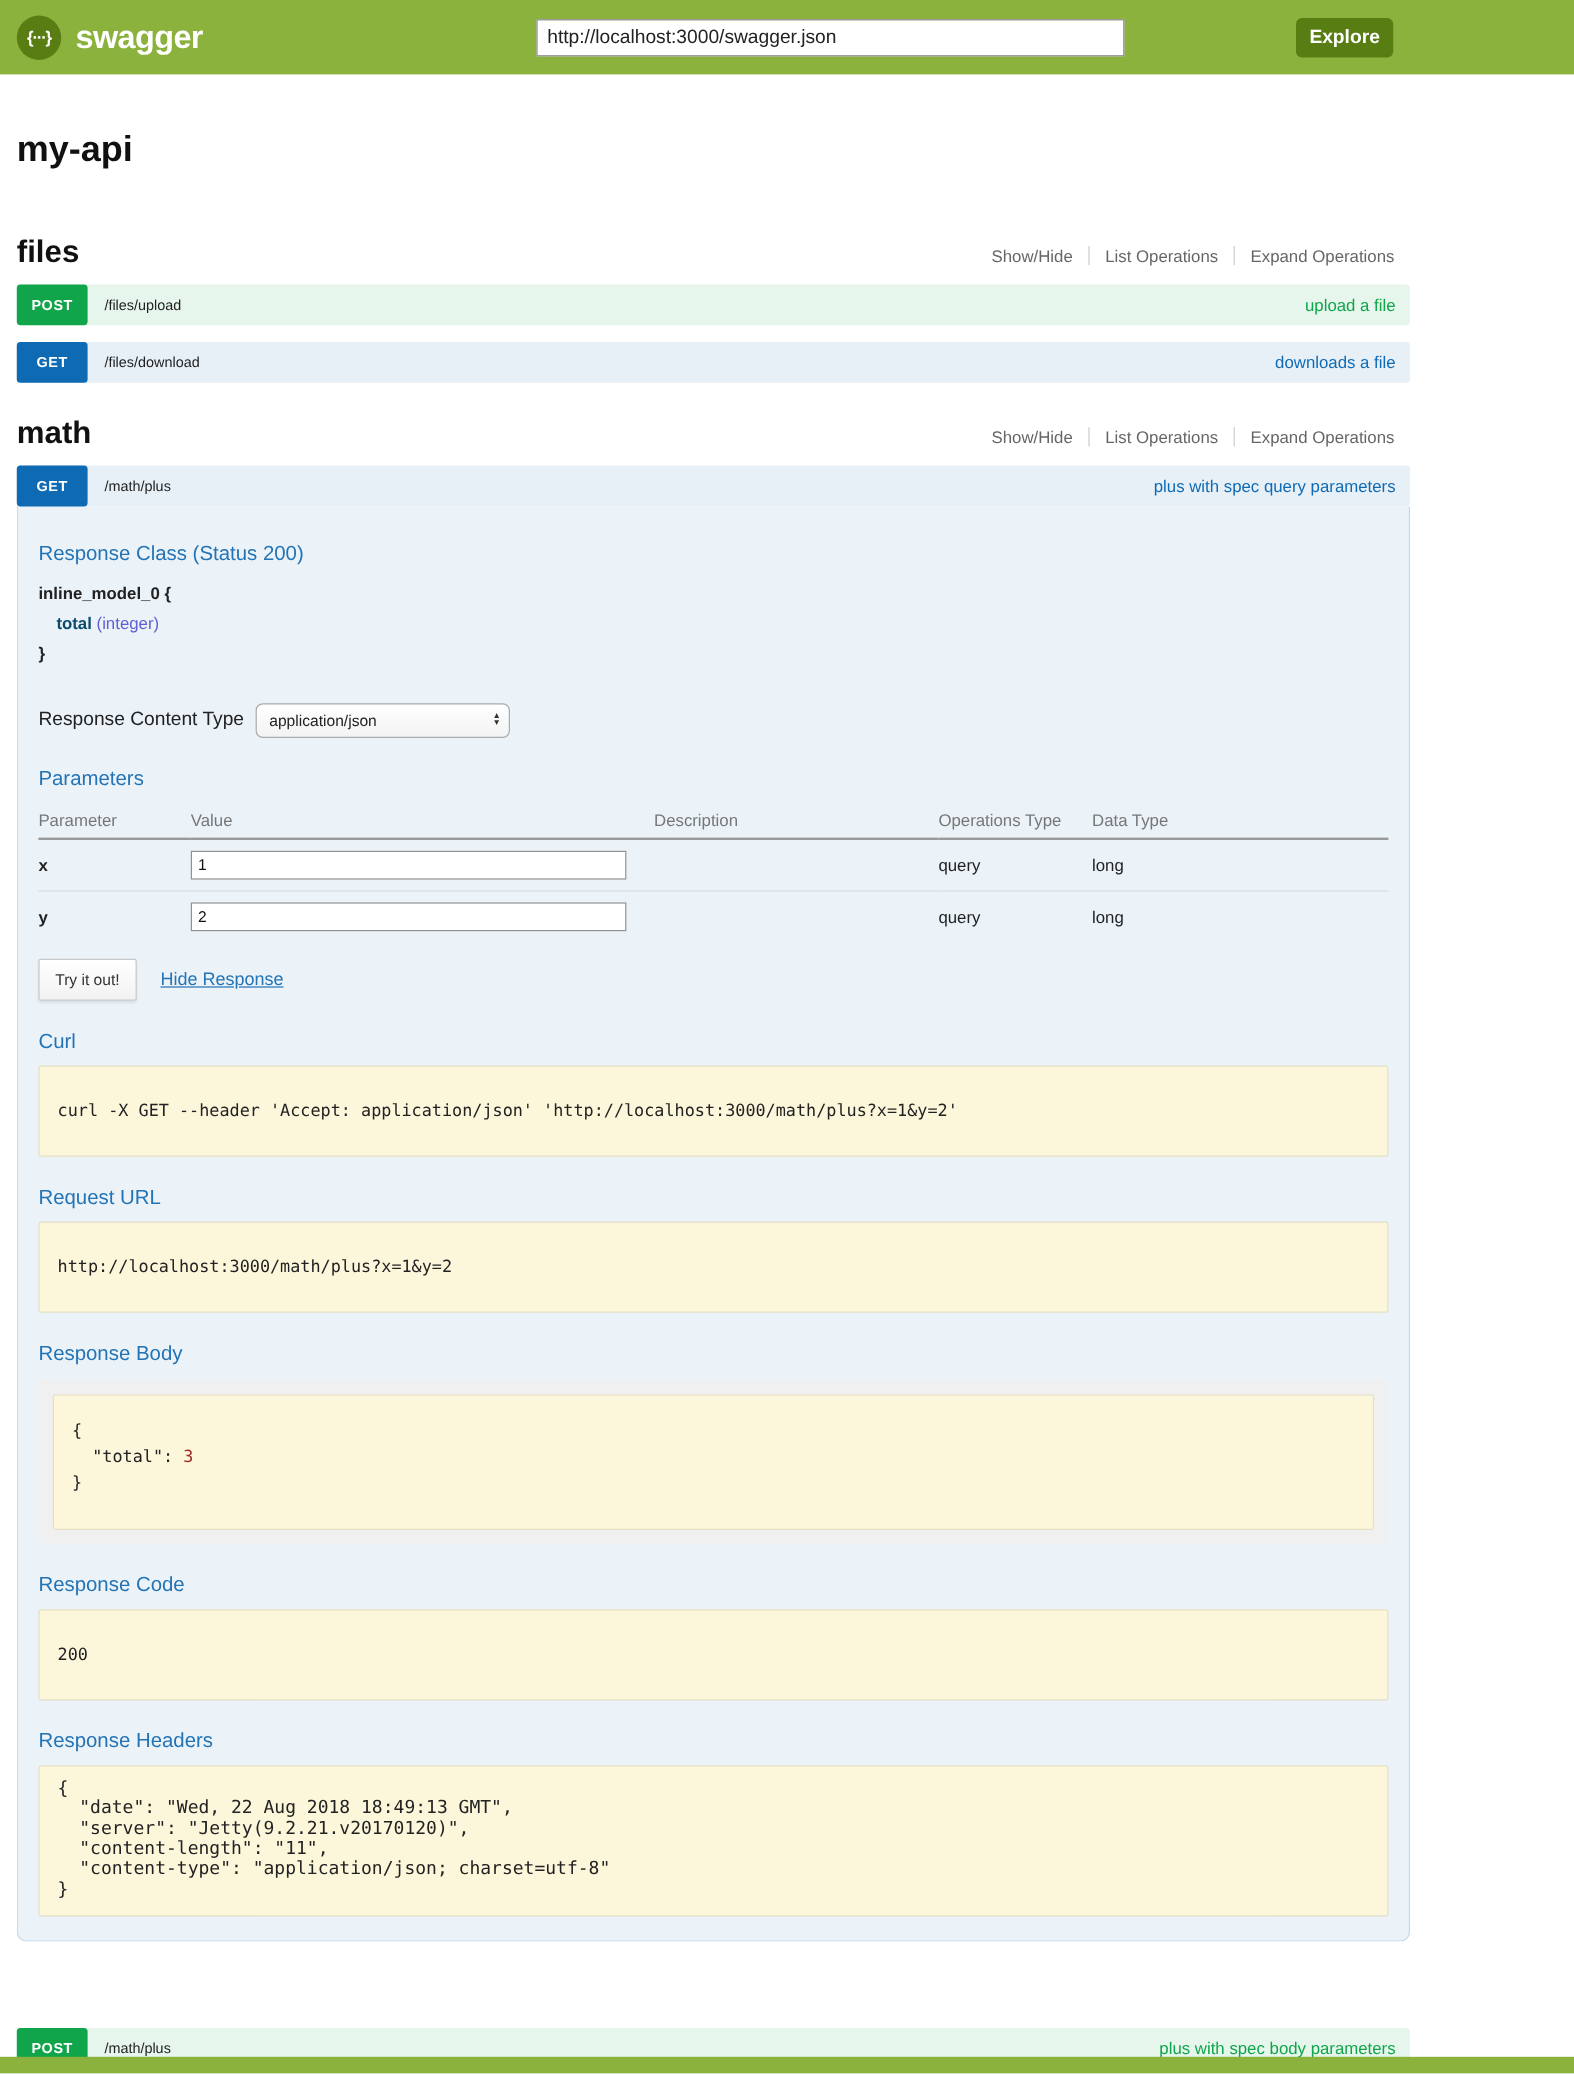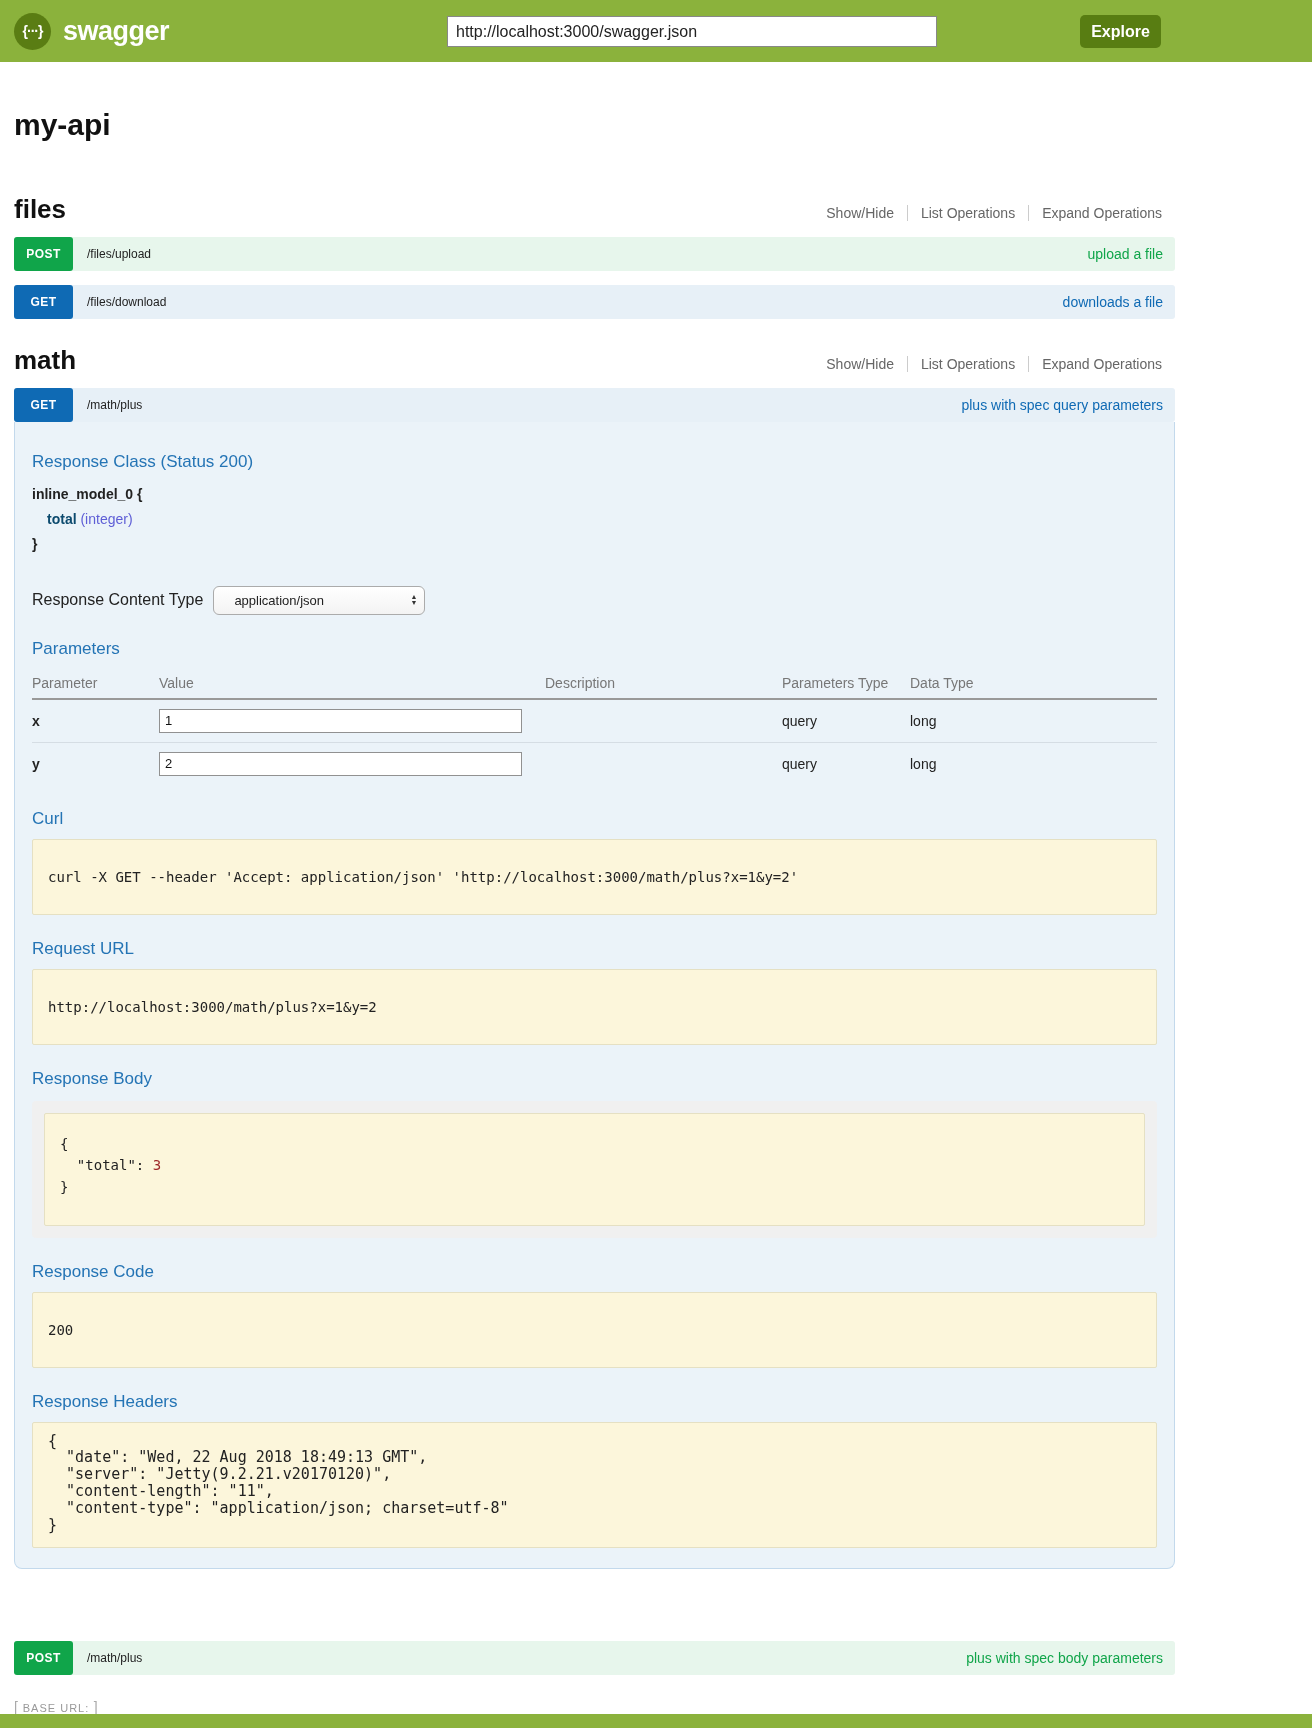--- a/index.html
+++ b/index.html
@@ -69,21 +69,21 @@
   .model-sig { font-size:14px; line-height:1.8; }
   .model-name { font-weight:bold; }
   .model-field { padding-left:15px; }
   .model-field b { color:#0c4a6e; }
   .model-type { color:#5e5ed6; }
   .rct-row { display:flex; align-items:center; margin:28px 0 6px 0; }
   .rct-label { font-size:16px; color:#222; margin-right:10px; }
   .selectbox {
     width:212px; height:29px; border:1px solid #ababab; border-radius:6px;
     background:linear-gradient(#ffffff,#f3f3f3); display:flex; align-items:center;
-    padding:0 7px 0 20px; font-size:13px; color:#222; cursor:pointer;
+    padding:0 7px 0 10px; font-size:13px; color:#222; cursor:pointer;
   }
   .selectbox .arrows { margin-left:auto; display:flex; flex-direction:column; font-size:7px; line-height:0.85; color:#333; }
   
   .param-table { width:100%; border-collapse:collapse; margin-top:6px; }
   .param-table th {
     text-align:left; font-weight:400; color:#777; font-size:14px;
     padding:6px 0 7px 0; border-bottom:2px solid #999;
   }
   .param-table td { font-size:14px; padding:9px 0; vertical-align:middle; }
   .param-table tr.r1 td { border-bottom:1px solid #d5dde4; }
@@ -204,21 +204,21 @@
       </div>
 
       <h3 class="panel-h">Parameters</h3>
 
       <table class="param-table">
         <thead>
           <tr>
             <th class="col-param">Parameter</th>
             <th class="col-value">Value</th>
             <th class="col-desc">Description</th>
-            <th class="col-ptype">Parameters Type</th>
+            <th class="col-ptype">Operations Type</th>
             <th>Data Type</th>
           </tr>
         </thead>
         <tbody>
           <tr class="r1">
             <td class="p-name">x</td>
             <td><input class="p-input" type="text" value="1" style=""></td>
             <td></td>
             <td>query</td>
             <td>long</td>
@@ -226,20 +226,24 @@
           <tr>
             <td class="p-name">y</td>
             <td><input class="p-input" type="text" value="2" style=""></td>
             <td></td>
             <td>query</td>
             <td>long</td>
           </tr>
         </tbody>
       </table>
 
+      <div class="try-row">
+        <button class="try-btn">Try it out!</button>
+        <a class="hide-resp">Hide Response</a>
+      </div>
 
       <h3 class="panel-h">Curl</h3>
       <pre class="codebox">curl -X GET --header 'Accept: application/json' 'http://localhost:3000/math/plus?x=1&amp;y=2'</pre>
 
       <h3 class="panel-h">Request URL</h3>
       <pre class="codebox">http://localhost:3000/math/plus?x=1&amp;y=2</pre>
 
       <h3 class="panel-h">Response Body</h3>
       <div class="body-wrap">
         <pre class="body-code"><span>{

